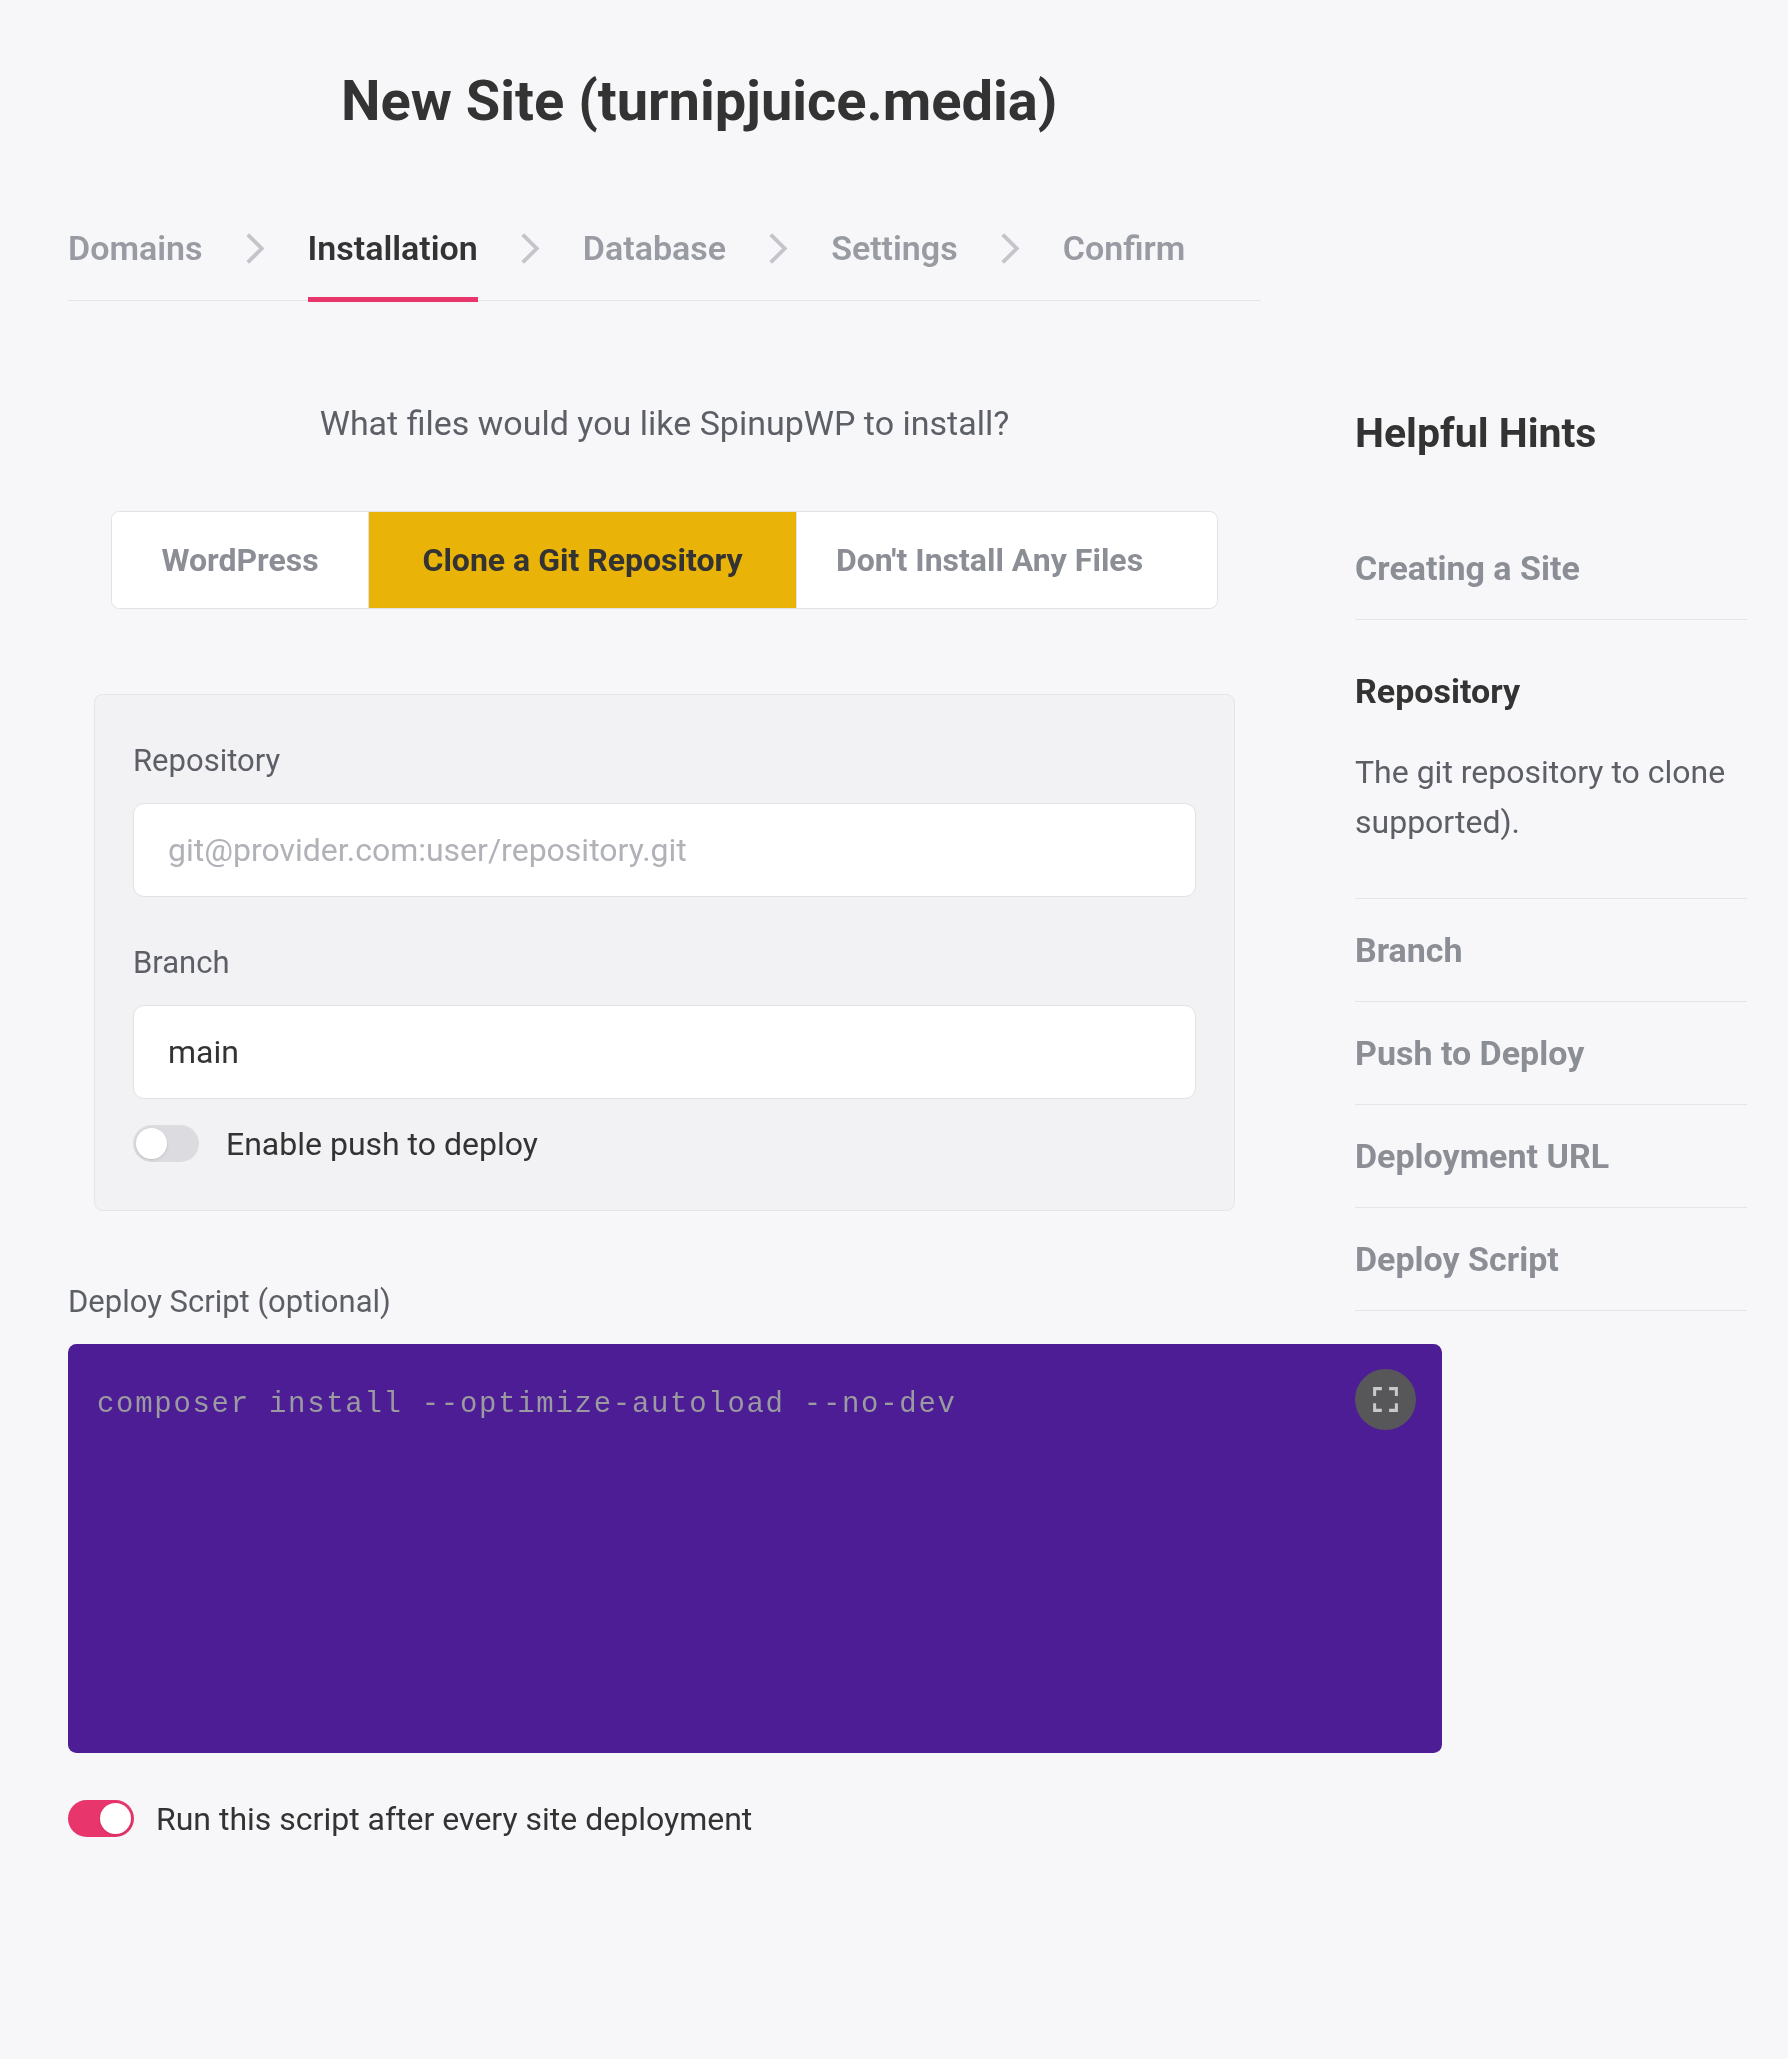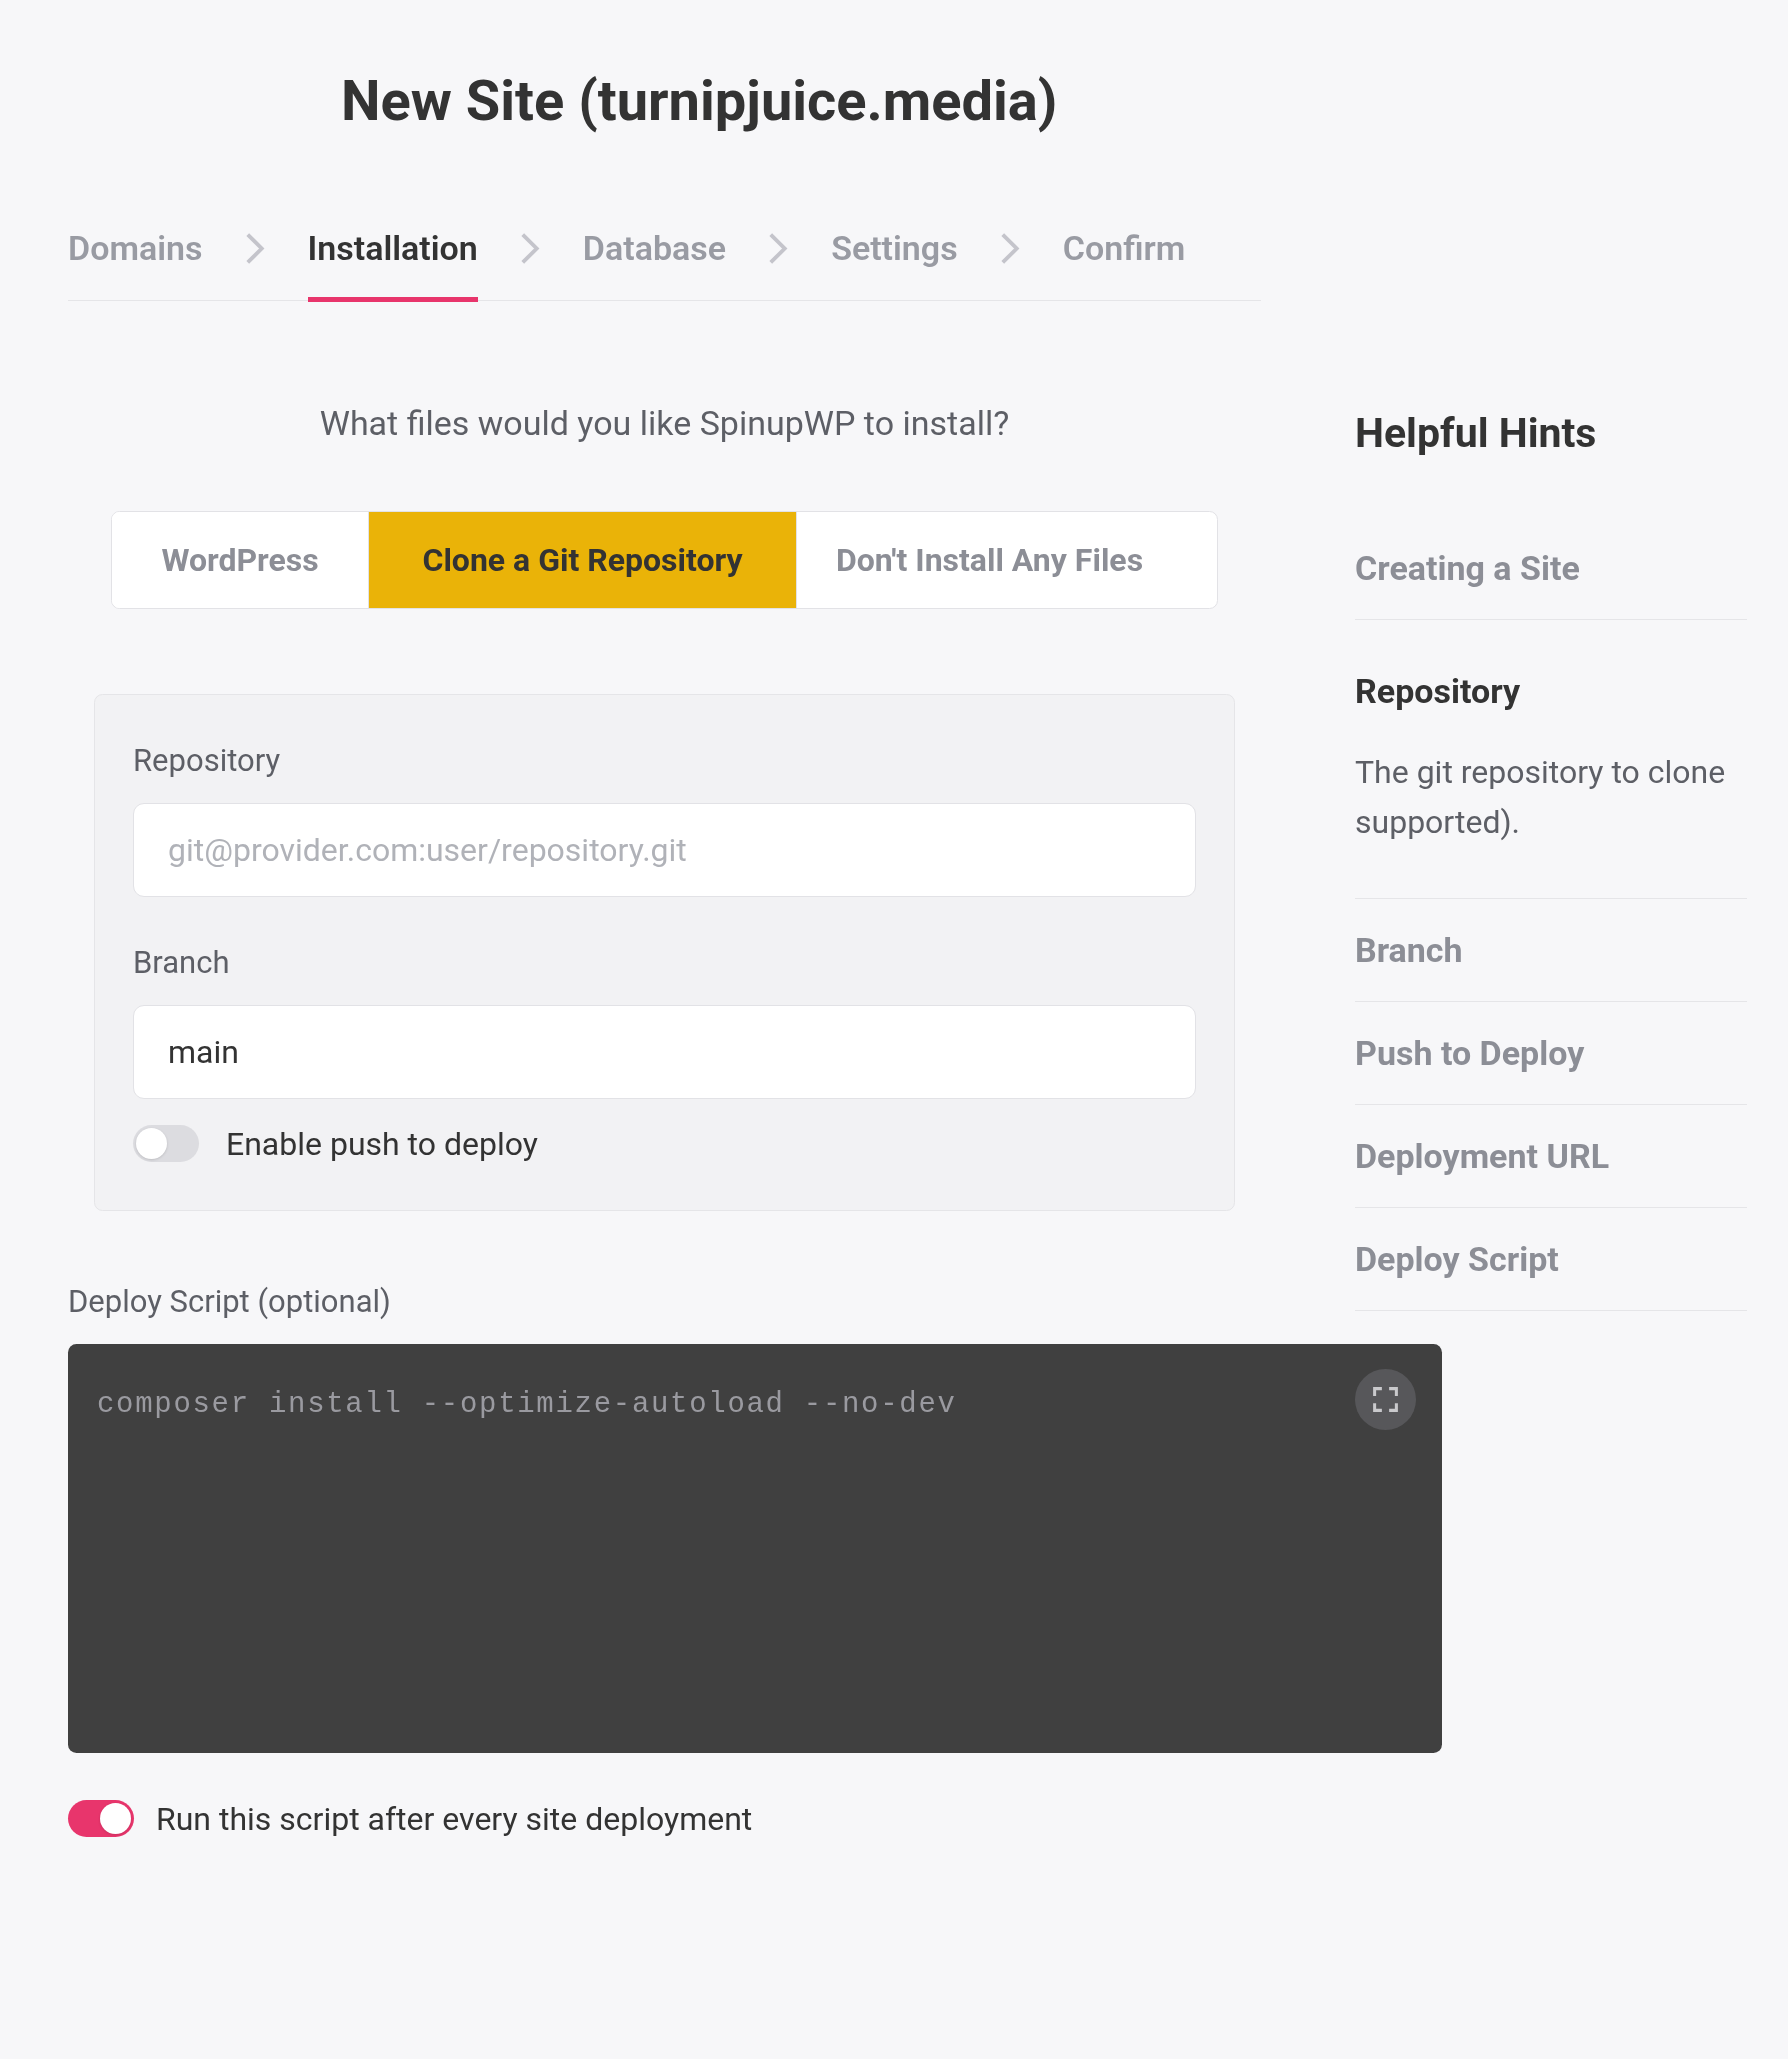--- a/index.html
+++ b/index.html
@@ -135,21 +135,21 @@
       border-radius: 50%;
       box-shadow: 0 0.9px 2.6px rgba(0,0,0,0.15);
     }
     .toggle.on { background: #e8356c; }
     .toggle.on .knob { left: auto; right: 3.4px; }
     .toggle-label { font-size: 32px; color: #333; }
     .deploy-section { width: 1374px; margin: 72px auto 0 auto; }
     .deploy-label { font-size: 31px; color: #5d5f66; margin-bottom: 24px; }
     .code-block {
       position: relative;
-      background: #404040;
+      background: #4c1d95;
       border-radius: 8.5px;
       padding: 39px 29px;
       height: 409px;
       color: #9a9aa0;
       font-family: "SFMono-Regular", Consolas, "Liberation Mono", Menlo, monospace;
       font-size: 29px;
       letter-spacing: 1.7px;
       line-height: 1.5;
     }
     .expand-btn {

